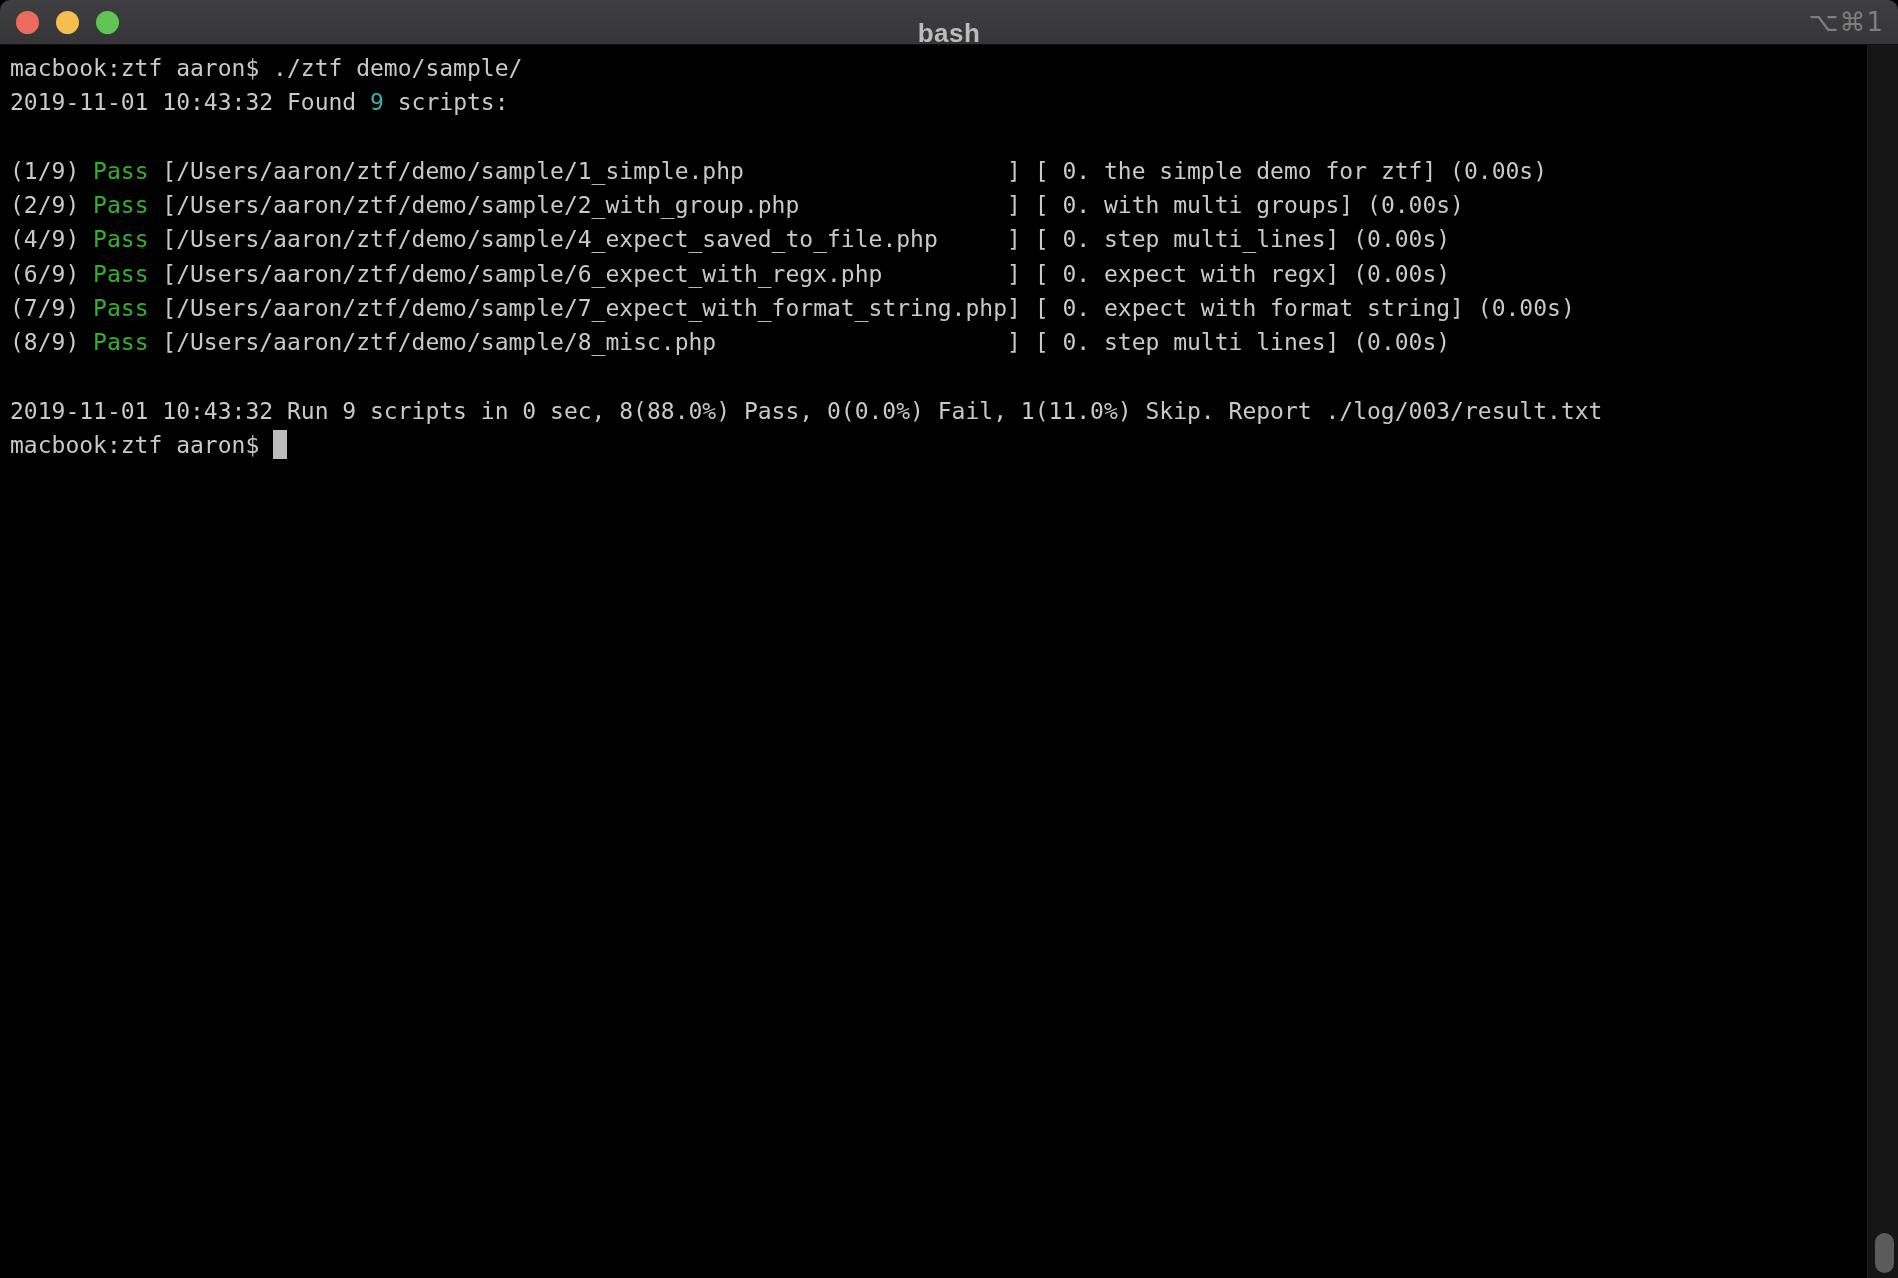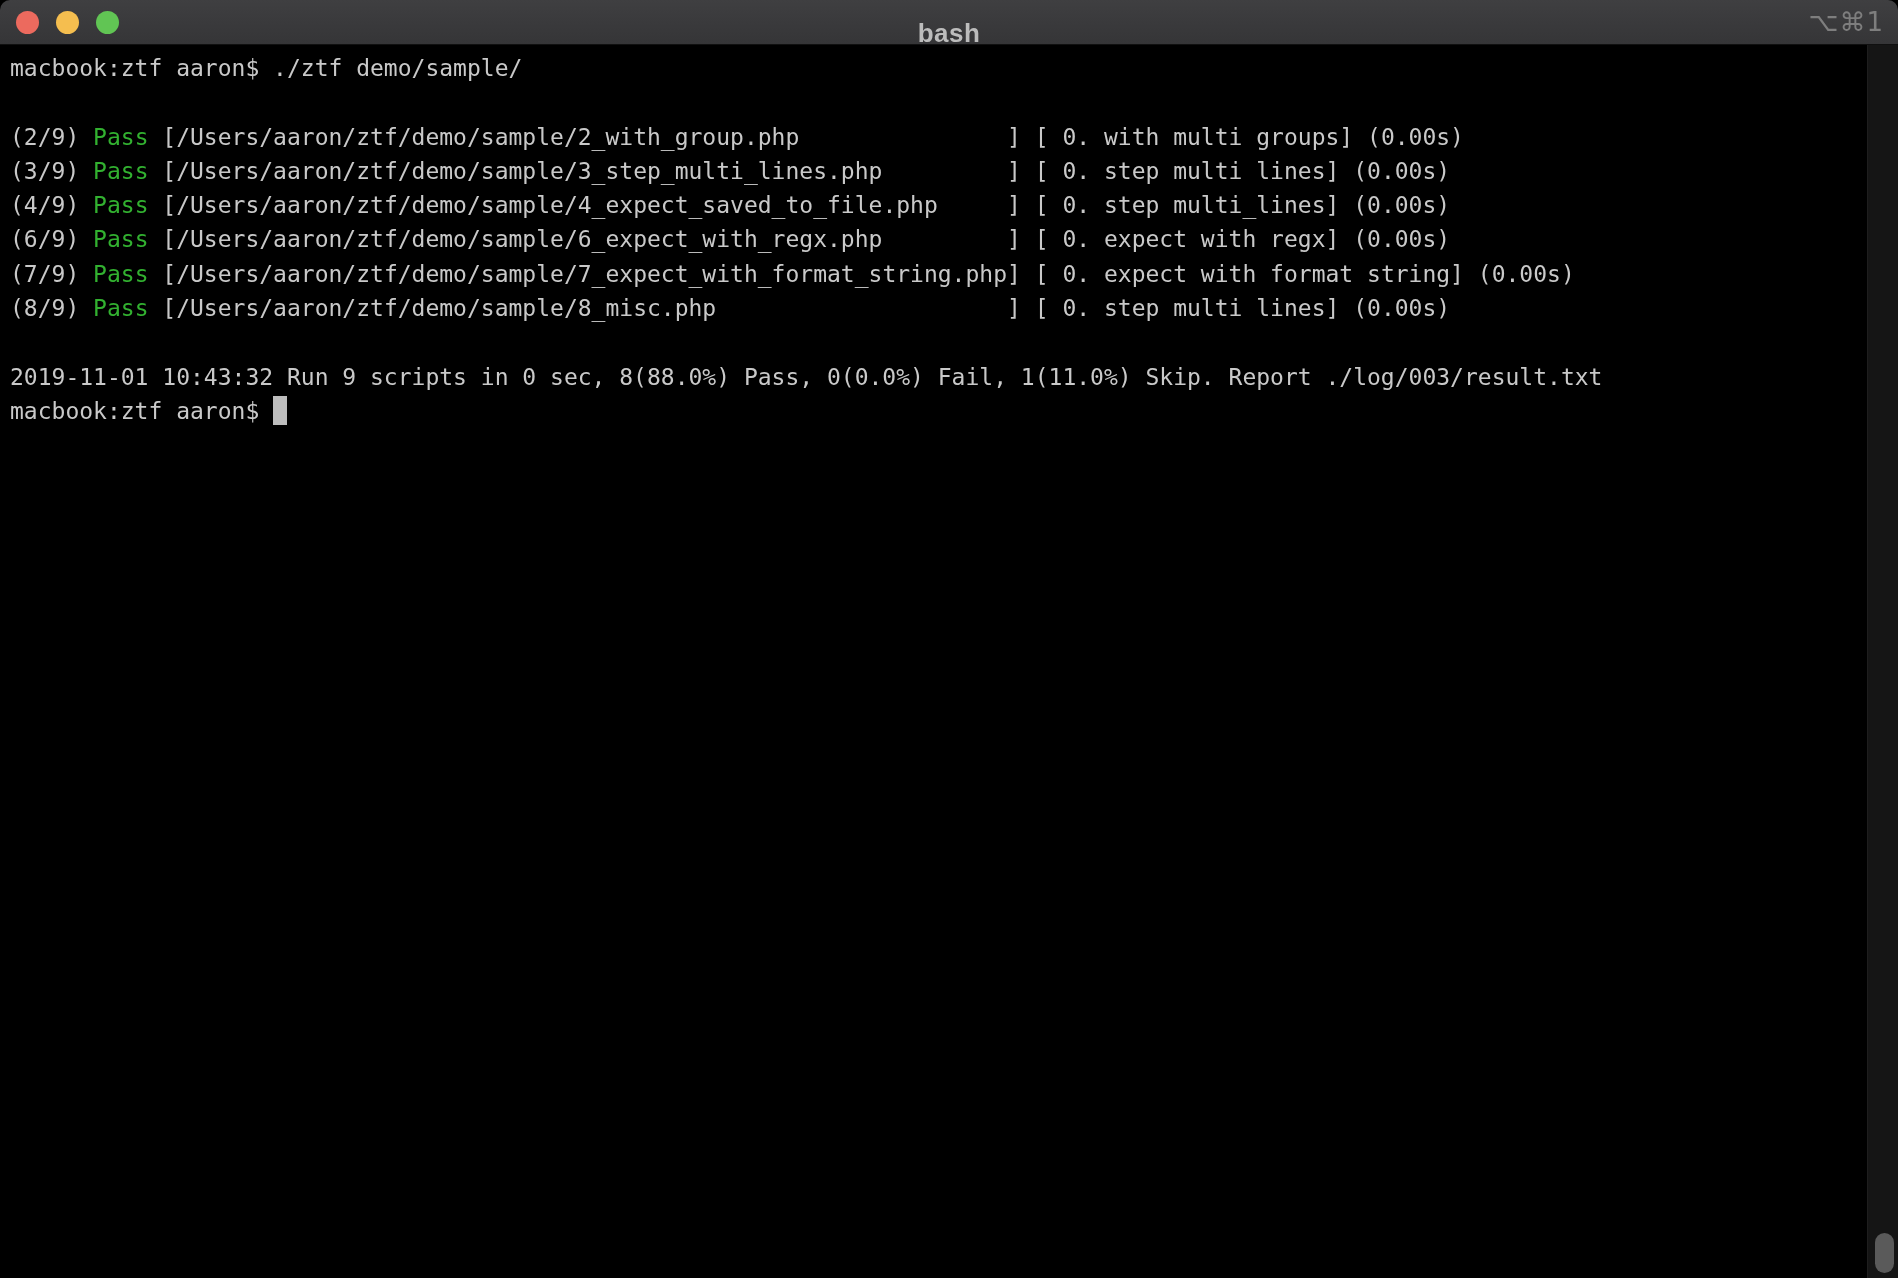--- a/index.html
+++ b/index.html
@@ -39,23 +39,24 @@
       <div class="tl red"></div>
       <div class="tl yellow"></div>
       <div class="tl green"></div>
     </div>
     <div id="title">bash</div>
     <div id="shortcut">⌥⌘1</div>
   </div>
 
   <div id="screen">
       <div class="t-line"><span class="c-fg">macbook:ztf aaron$ ./ztf demo/sample/</span></div>
+      <div class="t-line"><span class="c-fg">2019-11-01 10:43:32 Found </span><span class="c-cyan">9</span><span class="c-fg"> scripts:</span></div>
       <div class="t-line"></div>
+      <div class="t-line"><span class="c-fg">(1/9) </span><span class="c-green">Pass</span><span class="c-fg"> [/Users/aaron/ztf/demo/sample/1_simple.php                   ] [ 0. the simple demo for ztf] (0.00s)</span></div>
       <div class="t-line"><span class="c-fg">(2/9) </span><span class="c-green">Pass</span><span class="c-fg"> [/Users/aaron/ztf/demo/sample/2_with_group.php               ] [ 0. with multi groups] (0.00s)</span></div>
-      <div class="t-line"><span class="c-fg">(3/9) </span><span class="c-green">Pass</span><span class="c-fg"> [/Users/aaron/ztf/demo/sample/3_step_multi_lines.php         ] [ 0. step multi lines] (0.00s)</span></div>
       <div class="t-line"><span class="c-fg">(4/9) </span><span class="c-green">Pass</span><span class="c-fg"> [/Users/aaron/ztf/demo/sample/4_expect_saved_to_file.php     ] [ 0. step multi_lines] (0.00s)</span></div>
       <div class="t-line"><span class="c-fg">(6/9) </span><span class="c-green">Pass</span><span class="c-fg"> [/Users/aaron/ztf/demo/sample/6_expect_with_regx.php         ] [ 0. expect with regx] (0.00s)</span></div>
       <div class="t-line"><span class="c-fg">(7/9) </span><span class="c-green">Pass</span><span class="c-fg"> [/Users/aaron/ztf/demo/sample/7_expect_with_format_string.php] [ 0. expect with format string] (0.00s)</span></div>
       <div class="t-line"><span class="c-fg">(8/9) </span><span class="c-green">Pass</span><span class="c-fg"> [/Users/aaron/ztf/demo/sample/8_misc.php                     ] [ 0. step multi lines] (0.00s)</span></div>
       <div class="t-line"></div>
       <div class="t-line"><span class="c-fg">2019-11-01 10:43:32 Run 9 scripts in 0 sec, 8(88.0%) Pass, 0(0.0%) Fail, 1(11.0%) Skip. Report ./log/003/result.txt</span></div>
       <div class="t-line"><span class="c-fg">macbook:ztf aaron$ </span><span class="cursor-block"></span></div>
     </div>
 
   <div id="scrollbar-track">

